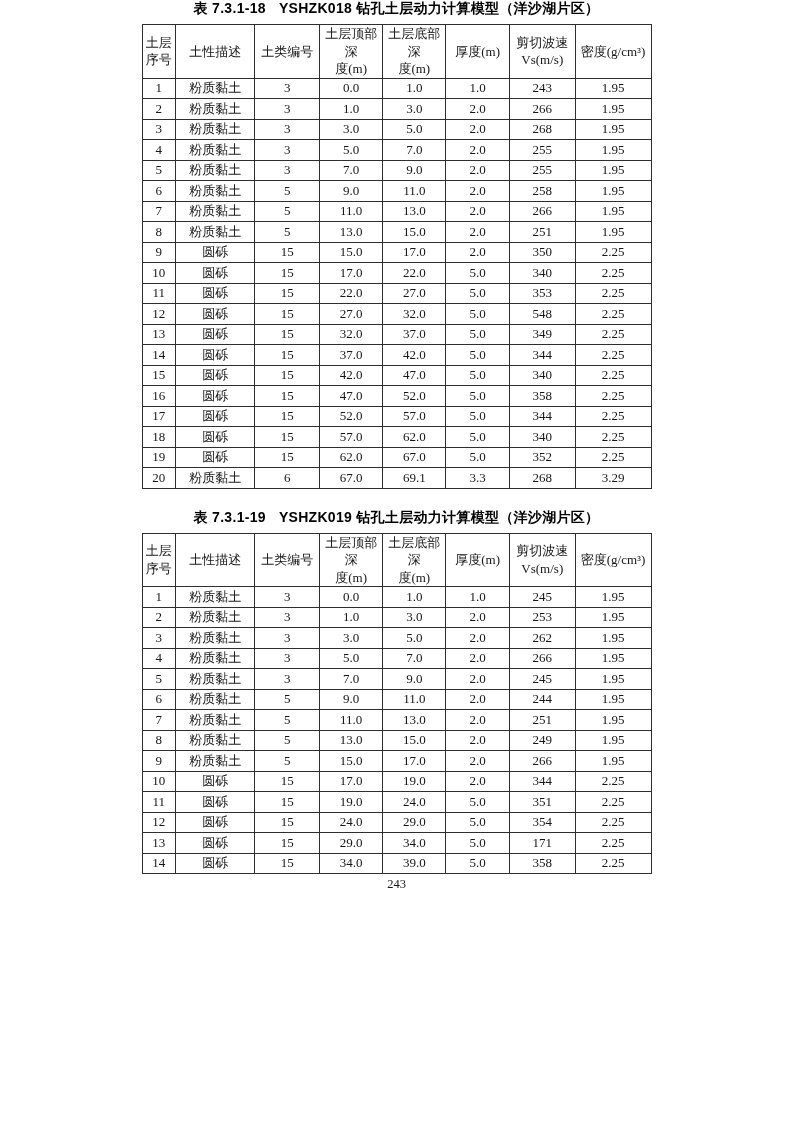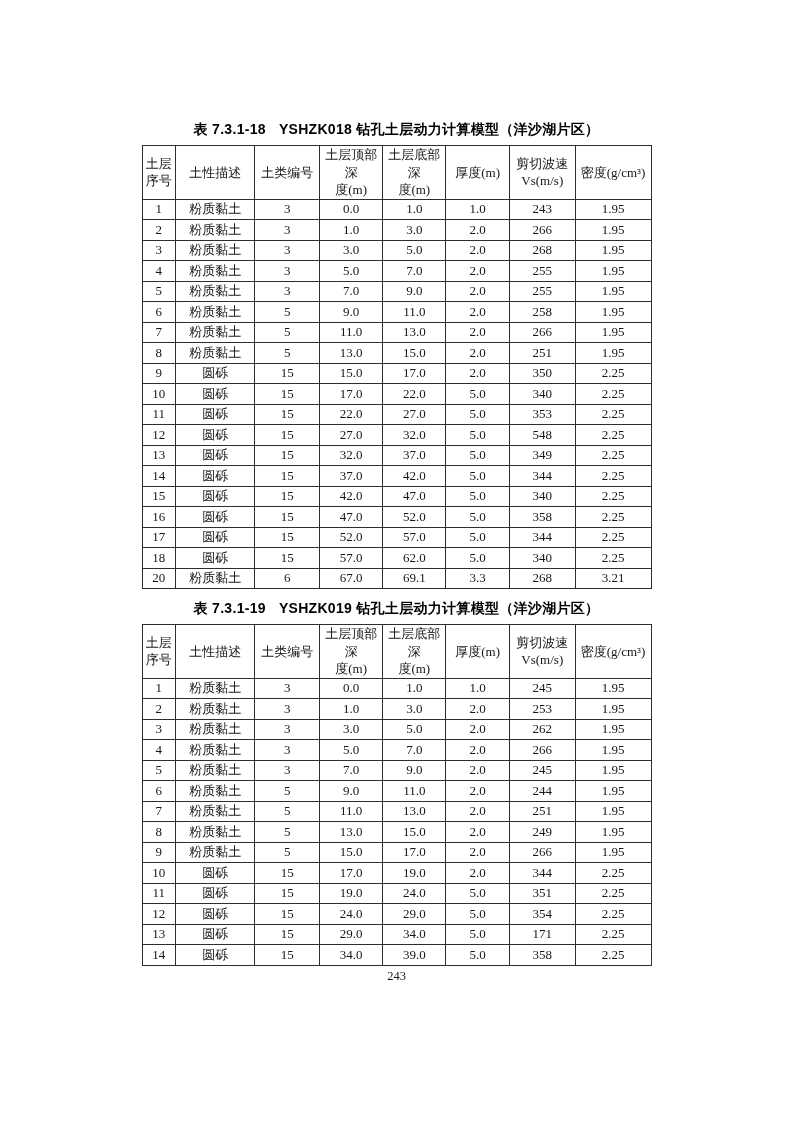--- a/index.html
+++ b/index.html
@@ -9,34 +9,33 @@
     background: #ffffff;
     margin: 0 auto;
     position: relative;
     overflow: hidden;
     font-family: "Liberation Serif", serif;
     color: #161616;
   }
   .content {
     width: 510px;
     margin: 0 auto;
-    padding-top: 121px;
   }
   .table-title {
     text-align: center;
     font-family: "Liberation Sans", sans-serif;
     font-weight: bold;
     font-size: 14px;
     color: #000;
     margin: 0 0 6px 0;
     letter-spacing: 0.3px;
     white-space: nowrap;
   }
   .table-title .t-label { margin-right: 13px; }
-  .table-title.second { margin-top: 11px; }
+  .table-title.second { margin-top: 20px; }
   table.model-table {
     width: 100%;
     border-collapse: collapse;
     table-layout: fixed;
     font-size: 13px;
   }
   table.model-table th,
   table.model-table td {
     border: 1px solid #2e2e2e;
     text-align: center;
@@ -282,28 +281,38 @@
             <td>18</td>
             <td>圆砾</td>
             <td>15</td>
             <td>57.0</td>
             <td>62.0</td>
             <td>5.0</td>
             <td>340</td>
             <td>2.25</td>
           </tr>
           <tr>
+            <td>19</td>
+            <td>圆砾</td>
+            <td>15</td>
+            <td>62.0</td>
+            <td>67.0</td>
+            <td>5.0</td>
+            <td>352</td>
+            <td>2.25</td>
+          </tr>
+          <tr>
             <td>20</td>
             <td>粉质黏土</td>
             <td>6</td>
             <td>67.0</td>
             <td>69.1</td>
             <td>3.3</td>
             <td>268</td>
-            <td>3.21</td>
+            <td>3.29</td>
           </tr>
         </tbody>
     </table>
 
     <div class="table-title second">
       <span class="t-label">表 7.3.1-19</span><span>YSHZK019 钻孔土层动力计算模型（洋沙湖片区）</span>
     </div>
 
     <table class="model-table">
       <colgroup>

